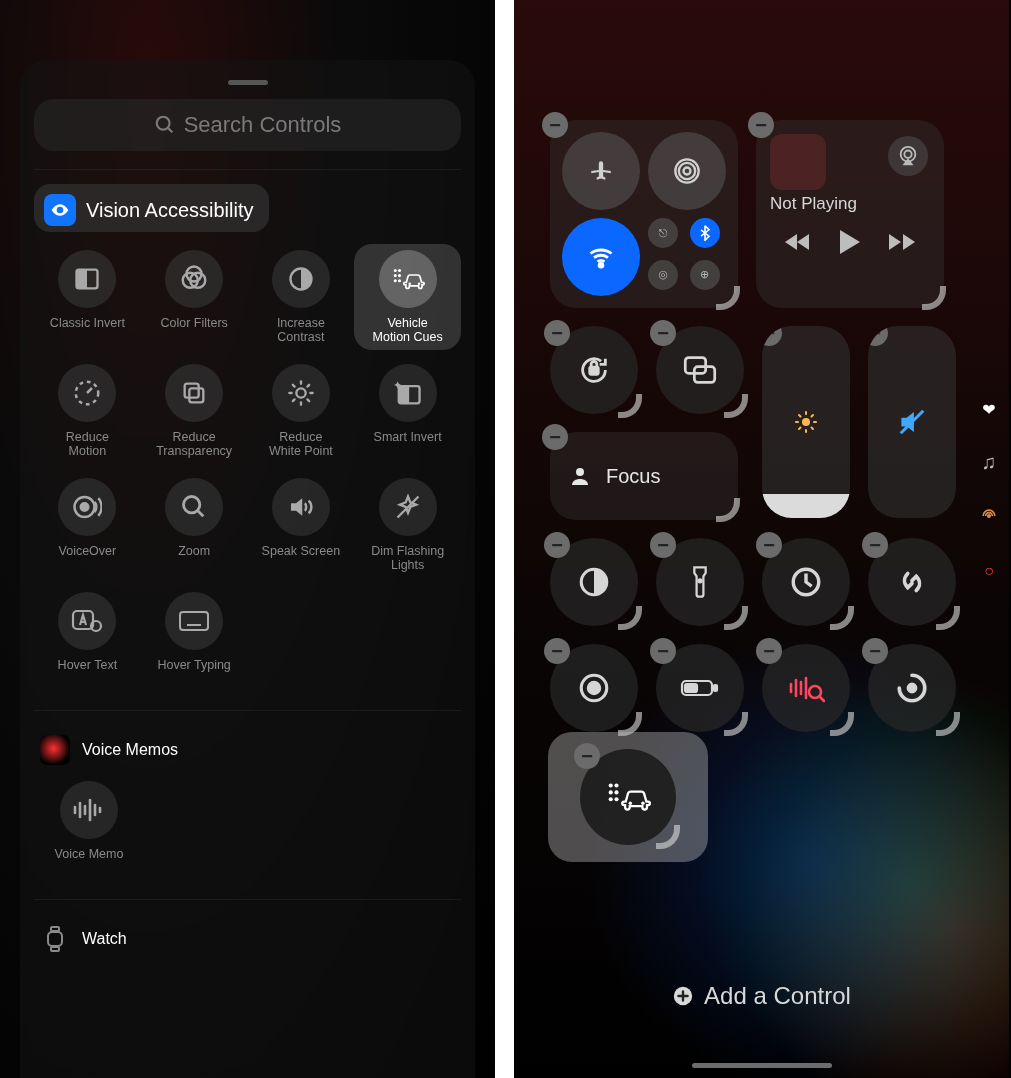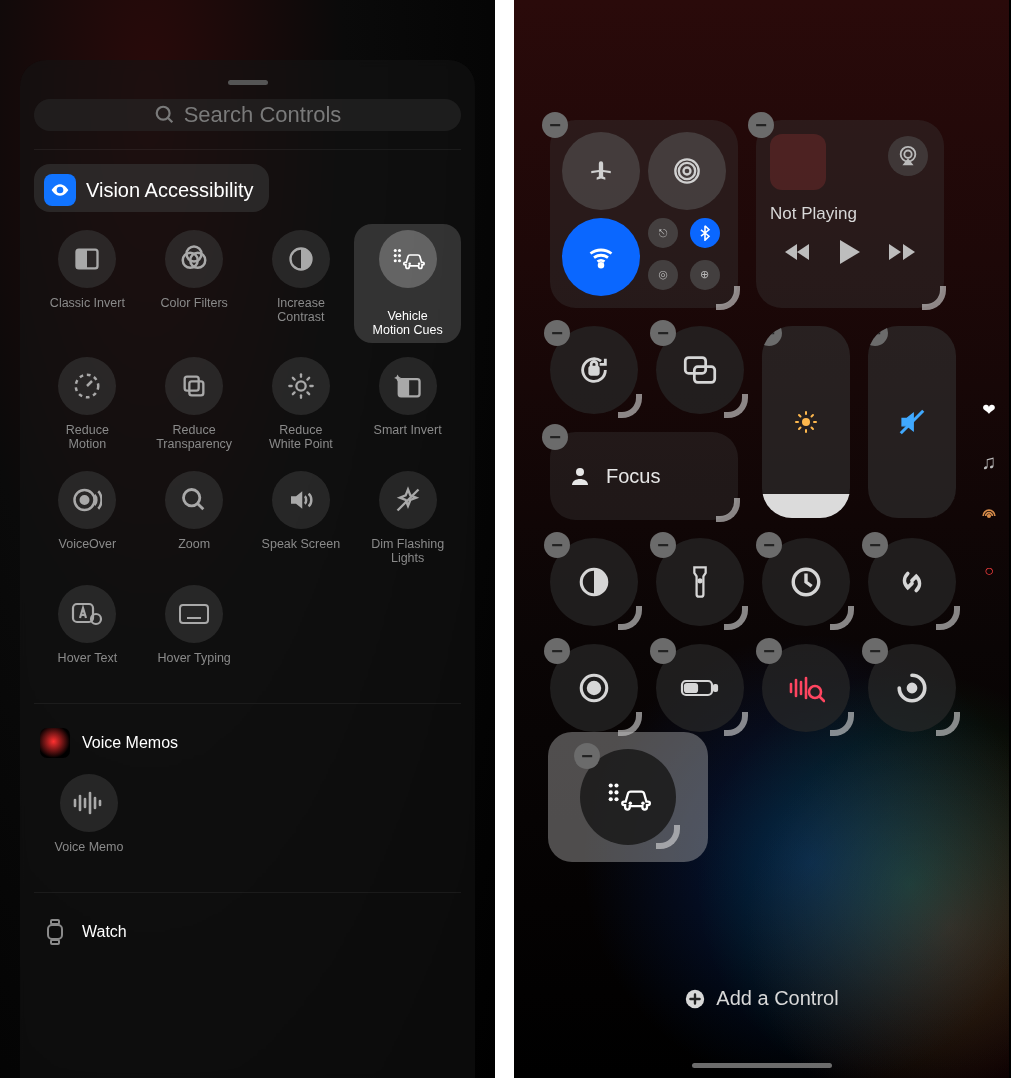--- a/index.html
+++ b/index.html
@@ -34,21 +34,21 @@
   }
   .grabber {
     width: 40px; height: 5px; border-radius: 3px;
     background: #555;
     margin: 4px auto 14px;
   }
   .search {
     display: flex; align-items: center;
     background: rgba(40,40,40,0.6);
     border-radius: 20px;
-    height: 32px;
+    height: 52px;
     padding: 0 16px;
     color: #7a7a7a;
     font-size: 22px;
     justify-content: center;
     gap: 8px;
   }
   .search svg { flex: 0 0 auto; }
   .hr { height: 1px; background: rgba(255,255,255,0.06); margin: 18px 0 14px; }
 
   .section-pill {
@@ -69,21 +69,21 @@
     display: grid;
     grid-template-columns: repeat(4, 1fr);
     gap: 8px 0;
   }
   .tile {
     display: flex; flex-direction: column; align-items: center;
     padding: 6px 2px 4px;
     border-radius: 18px;
     position: relative;
   }
-  .tile.highlight { background: rgba(120,120,120,0.35); gap: 13px; }
+  .tile.highlight { background: rgba(120,120,120,0.35); }
   .tile .circle {
     width: 58px; height: 58px; border-radius: 50%;
     background: rgba(60,60,60,0.55);
     display: flex; align-items: center; justify-content: center;
     color: #a9a9a9;
   }
   .tile.highlight .circle { color: #fff; background: rgba(140,140,140,0.55); }
   .tile .label {
     margin-top: 8px;
     font-size: 12.5px;
@@ -150,21 +150,21 @@
     display:flex;align-items:center;justify-content:center;color:#d0d0d0;
   }
   .conn .mini.blue { background:#0a67ff; color:#fff;}
   .conn .sub { display:grid; grid-template-columns:1fr 1fr; grid-template-rows:1fr 1fr; gap:5px;}
   .conn .sub .dot{width:30px;height:30px;border-radius:50%;background:rgba(80,80,80,0.7);display:flex;align-items:center;justify-content:center;font-size:11px;color:#bbb;}
   .conn .sub .dot.bt{background:#0a67ff;color:#fff;}
   
   .media { width: 188px; height: 188px; padding: 14px; }
   .media .art { width: 56px; height: 56px; border-radius: 12px; background: rgba(180,60,60,0.25);}
   .media .cast { position:absolute; right:16px; top:16px; width:40px;height:40px;border-radius:50%;background:rgba(80,80,80,0.55);display:flex;align-items:center;justify-content:center;color:#bbb;}
-  .media .np-label { margin-top: 14px; font-size: 17px; color:#d8d8d8;}
+  .media .np-label { margin-top: 4px; font-size: 17px; color:#d8d8d8;}
   .media .controls { display:flex; gap:28px; margin-top:16px; align-items:center; justify-content:center; color:#bdbdbd;}
 
   .ctl {
     position: relative;
     width: 88px; height: 88px; border-radius: 50%;
     background: rgba(40,40,40,0.7);
     display:flex;align-items:center;justify-content:center;color:#d6d6d6;
   }
   .ctl .minus { position:absolute; left:-6px; top:-6px; }
   .ctl .handle { position:absolute; right:-4px; bottom:-4px; }
@@ -187,21 +187,21 @@
     color:#e0e0e0;
   }
   .sidebar .heart { color:#fff; }
   .sidebar .music { color:#bbb; font-size:20px;}
   .sidebar .cast { color:#d58b4a; }
   .sidebar .rec { color:#ff4040; }
 
   .add-row {
     position:absolute; left:0; right:0; bottom: 68px;
     display:flex;align-items:center;justify-content:center; gap:10px;
-    color:#d8d8d8; font-size:20px;
+    color:#d8d8d8; font-size:24px;
   }
   .home-ind { position:absolute; bottom:10px; left:50%; transform:translateX(-50%);
     width:140px;height:5px;border-radius:3px;background:#6c6c6c;}
 
   .hl-big {
     position:absolute; left:-2px; top:612px;
     width:160px;height:130px;border-radius:24px;
     background: rgba(190,190,190,0.4);
     display:flex;align-items:center;justify-content:center;
   }

